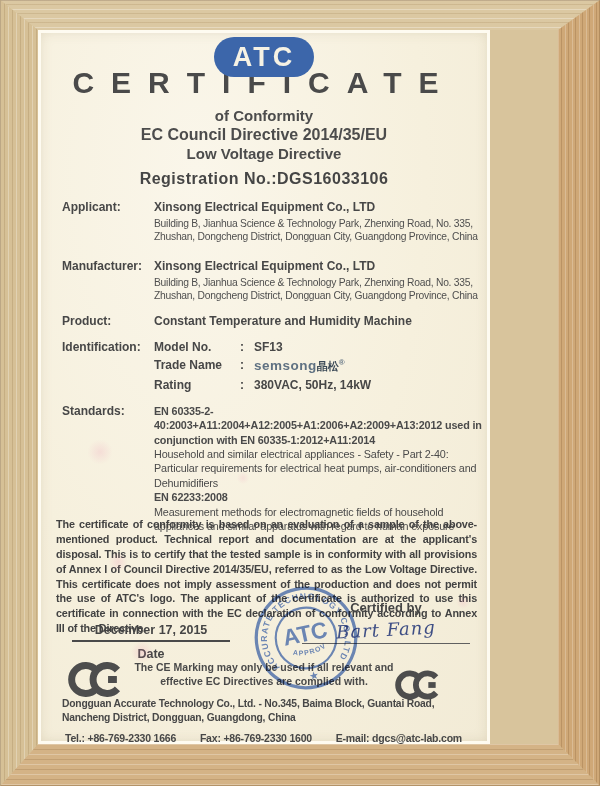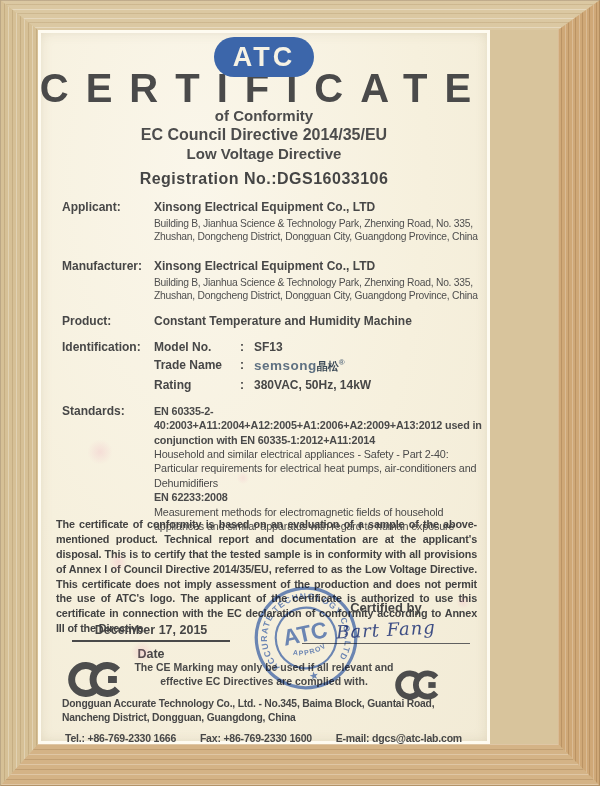--- a/index.html
+++ b/index.html
@@ -39,21 +39,21 @@
       radial-gradient(circle 9px at 205px 448px, rgba(235,140,175,.16), rgba(235,140,175,0) 70%); }
 
   .abs { position:absolute; }
   .center { left:0; right:0; text-align:center; }
 
   
   .logo-pill { top:7px; left:50%; transform:translateX(-50%); width:100px; height:40px;
     background:#3c66aa; border-radius:20px; z-index:3;
     display:flex; align-items:center; justify-content:center;
     color:#f6f2e4; font-size:27px; font-weight:bold; letter-spacing:3px; }
-  .cert-title { top:36px; font-size:40px; font-weight:bold; letter-spacing:17px; color:#4a4a4a; z-index:2; white-space:nowrap; }
+  .cert-title { top:36px; font-size:30px; font-weight:bold; letter-spacing:17px; color:#4a4a4a; z-index:2; white-space:nowrap; }
   .cert-sub { top:77px; font-size:15px; font-weight:bold; color:#4c4c4c; }
   .cert-ec { top:96px; font-size:16px; font-weight:bold; color:#4c4c4c; }
   .cert-lv { top:115px; font-size:15px; font-weight:bold; color:#4c4c4c; }
   .registration { top:140px; font-size:16px; font-weight:bold; color:#454545; letter-spacing:.5px; }
 
   
   .row { left:24px; right:8px; display:grid; grid-template-columns:92px 1fr; column-gap:0; color:#474747; }
   .row .lbl { font-size:12px; font-weight:bold; }
   .row .name { font-size:12px; font-weight:bold; }
   .row .addr { font-size:10.3px; letter-spacing:-.25px; line-height:1.3; margin-top:3px; color:#4f4f4f; }

